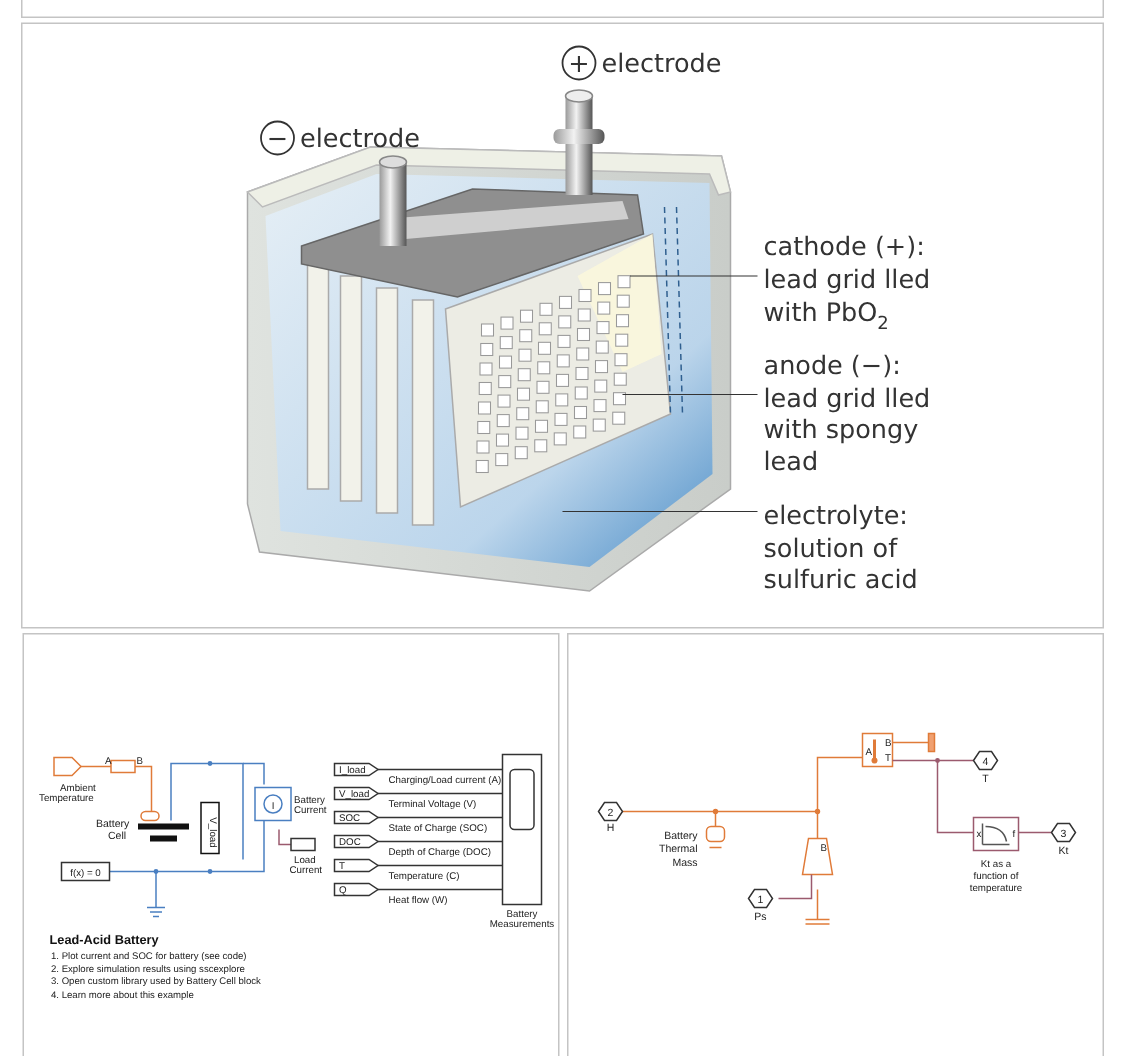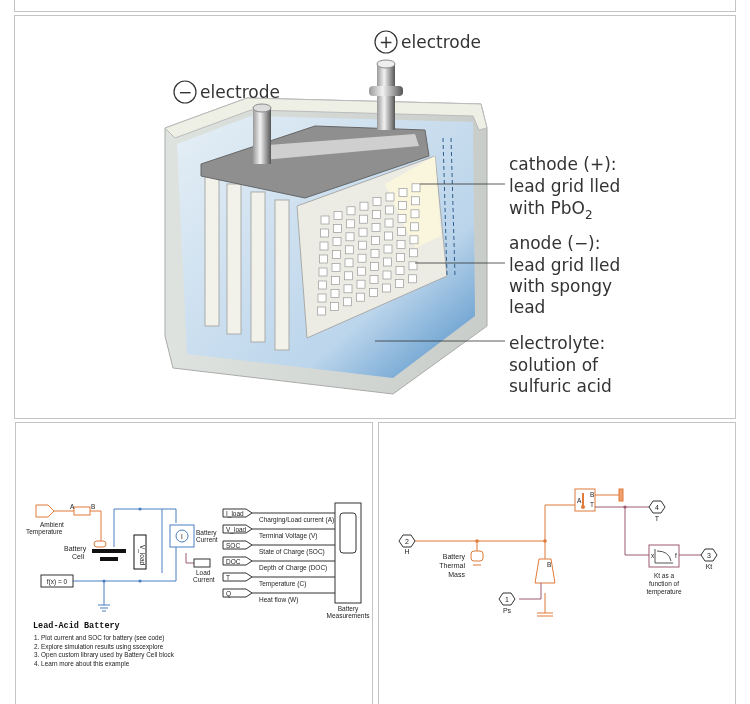--- a/index.html
+++ b/index.html
@@ -6,21 +6,21 @@
   body{width:750px;height:704px;position:relative;overflow:hidden;font-family:"Liberation Sans",sans-serif;}
   .panel{position:absolute;border:1px solid #c4c4c4;background:#fff;box-sizing:border-box;}
   #p-top{left:14px;top:-2px;width:722px;height:14px;}
   #p-illus{left:14px;top:15px;width:722px;height:404px;}
   #p-left{left:15px;top:422px;width:358px;height:290px;}
   #p-right{left:378px;top:422px;width:358px;height:290px;}
   svg{position:absolute;left:0;top:0;}
   .lbl{font-family:"DejaVu Sans",sans-serif;fill:#333;font-size:17px;}
   .sm{font-family:"Liberation Sans",sans-serif;font-size:6.5px;fill:#222;}
   .sm2{font-family:"Liberation Sans",sans-serif;font-size:7px;fill:#222;}
-  .caption-title{position:absolute;left:17px;top:198px;font-weight:bold;font-size:8.5px;color:#111;font-family:Liberation Mono, monospace;}
+  .caption-title{position:absolute;left:17px;top:198px;font-weight:bold;font-size:8.5px;color:#111;}
   .caption-list{position:absolute;left:18px;top:211px;font-size:6.4px;color:#222;line-height:8.6px;margin:0;padding:0;list-style:none;}
 </style>
 </head>
 <body>
 
 <div class="panel" id="p-top"></div>
 
 <div class="panel" id="p-illus">
   <svg width="722" height="404" viewBox="0 0 722 404">
     <defs>

